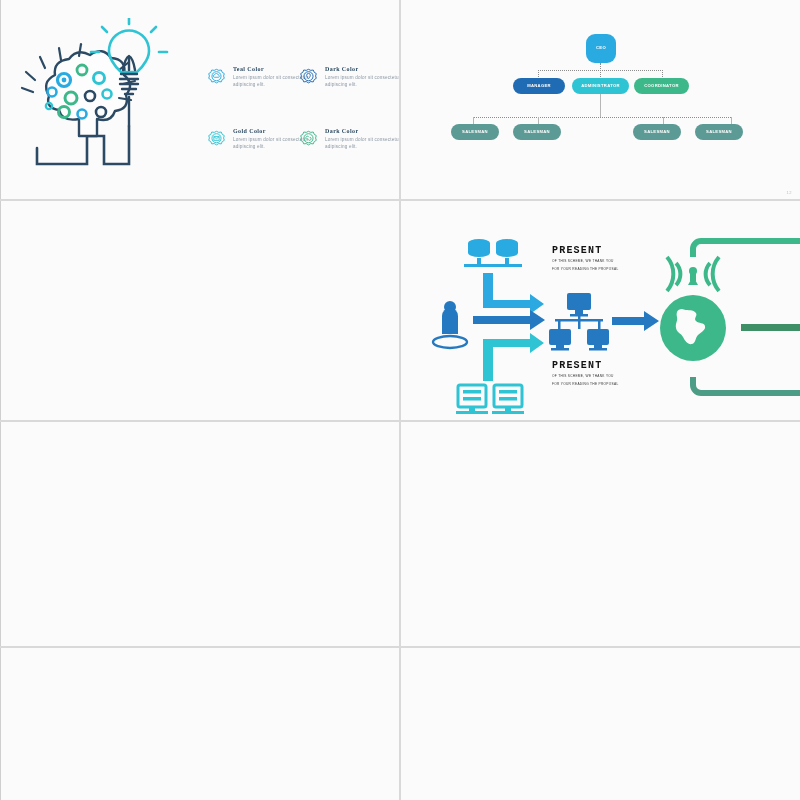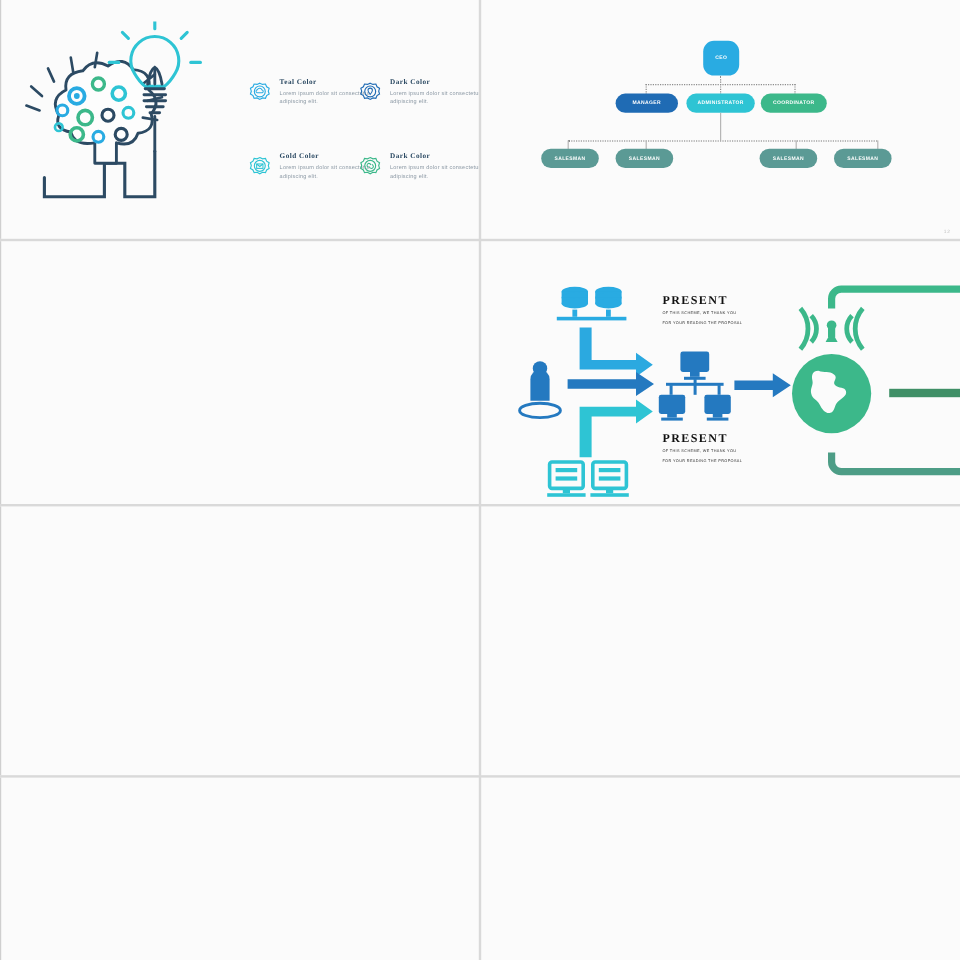--- a/index.html
+++ b/index.html
@@ -46,21 +46,21 @@
   .s1-tx{position:absolute;left:27px;top:9px;font-size:4.6px;color:#8b98a4;line-height:1.5;width:82px;letter-spacing:.2px;}
 
   
   .s2-box{border-radius:9px;font-size:4.2px;}
   .s2-box.pill{border-radius:14px;}
   .dots{position:absolute;border-top:1px dotted #8d8d8d;height:0;}
   .dotv{position:absolute;border-left:1px dotted #8d8d8d;width:0;}
 
   
   .s4-present{position:absolute;}
-  .s4-present .h{font-size:10px;font-weight:bold;color:#111;letter-spacing:1.2px;font-family:Liberation Serif, serif;}
+  .s4-present .h{font-size:10px;font-weight:bold;color:#111;letter-spacing:1.2px;font-family:Liberation Mono, monospace;}
   .s4-present .s{font-size:3.2px;color:#333;letter-spacing:.3px;line-height:1.9;margin-top:2px;}
 </style>
 </head>
 <body>
 
 <div id="grid">
 
   <div class="slide edge-l">
 
     <svg class="s1-illu" viewBox="0 0 165 160">

